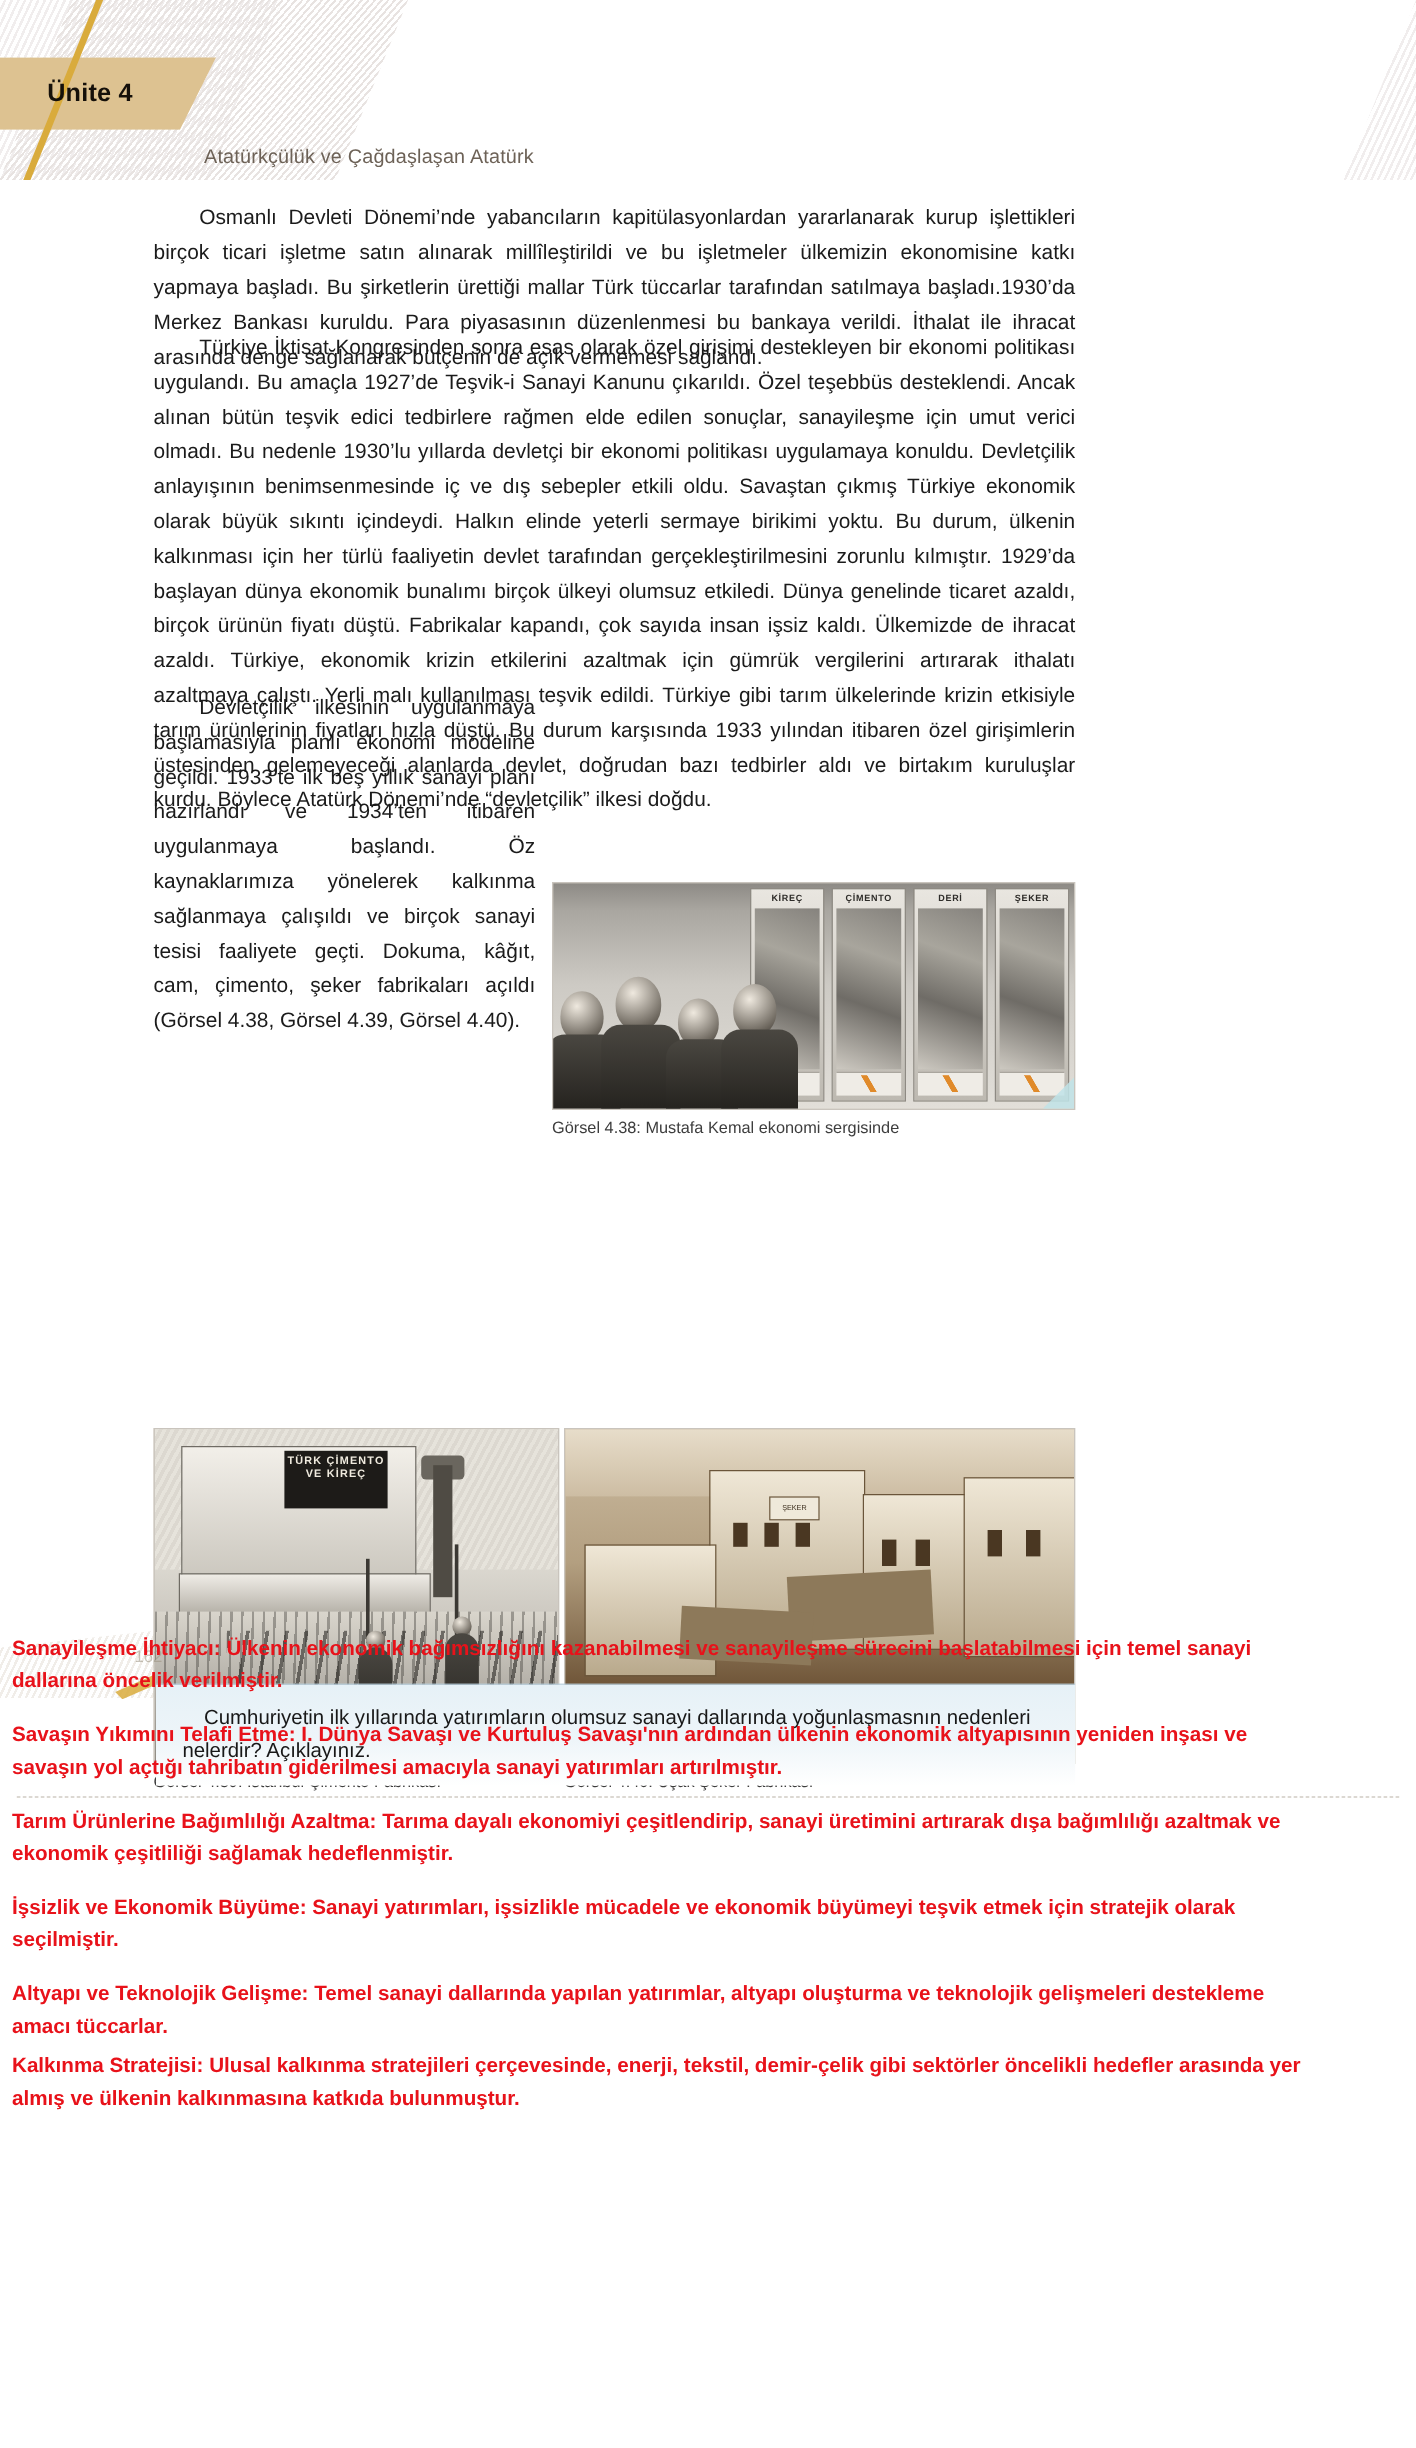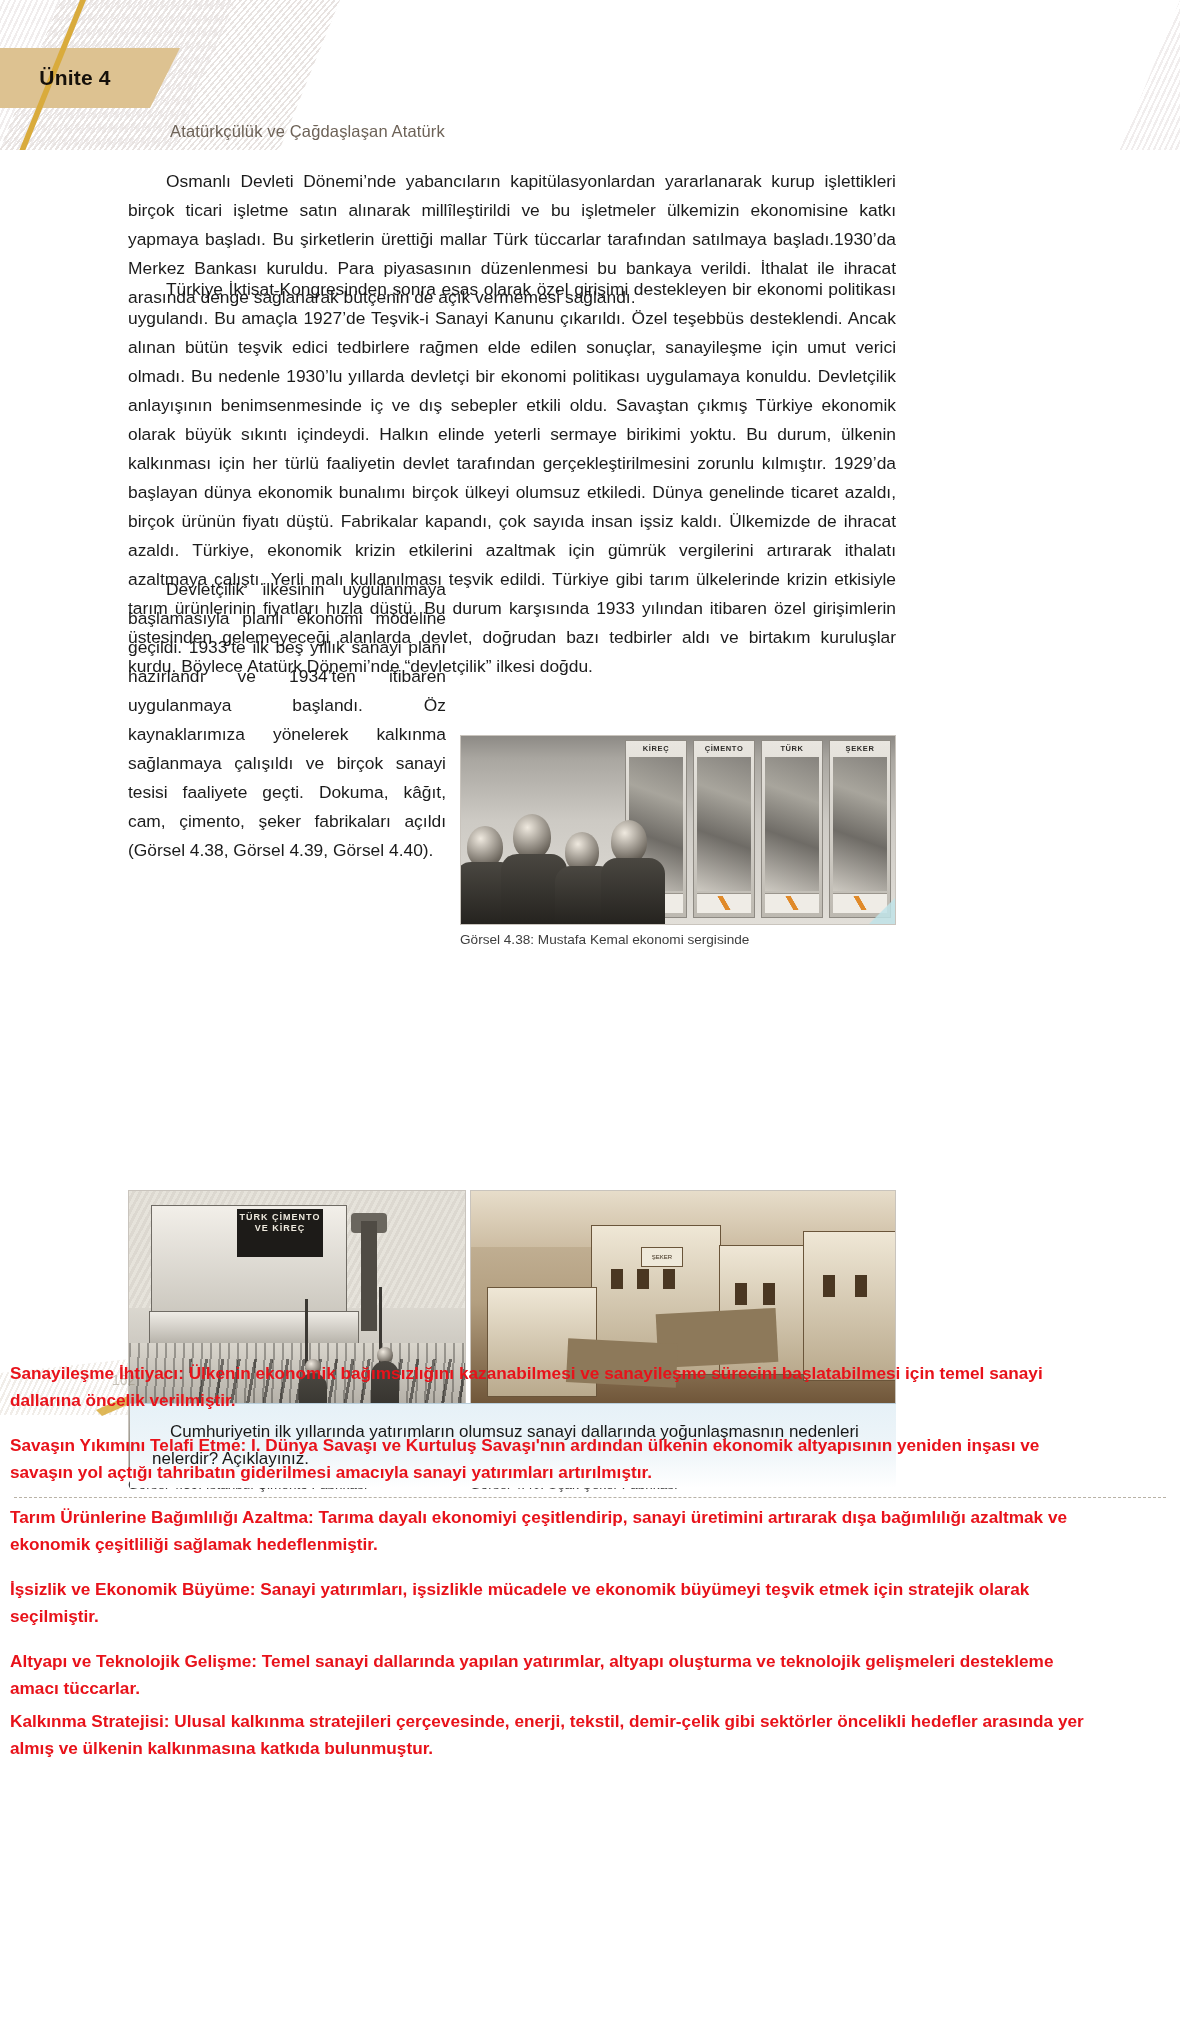--- a/index.html
+++ b/index.html
@@ -315,21 +315,21 @@
             </div>
         </div>
         <div class="expo-panel" style="left:72px;padding-left:40px;">
           <div class="plab">ÇİMENTO</div>
           <div class="pimg"></div>
             <div class="pgraph">
               <i></i>
             </div>
         </div>
         <div class="expo-panel" style="left:140px;">
-          <div class="plab">TÜRK</div>
+          <div class="plab">DERİ</div>
           <div class="pimg"></div>
             <div class="pgraph">
               <i></i>
             </div>
         </div>
         <div class="expo-panel" style="left:208px;">
           <div class="plab">ŞEKER</div>
           <div class="pimg"></div>
             <div class="pgraph">
               <i></i>

